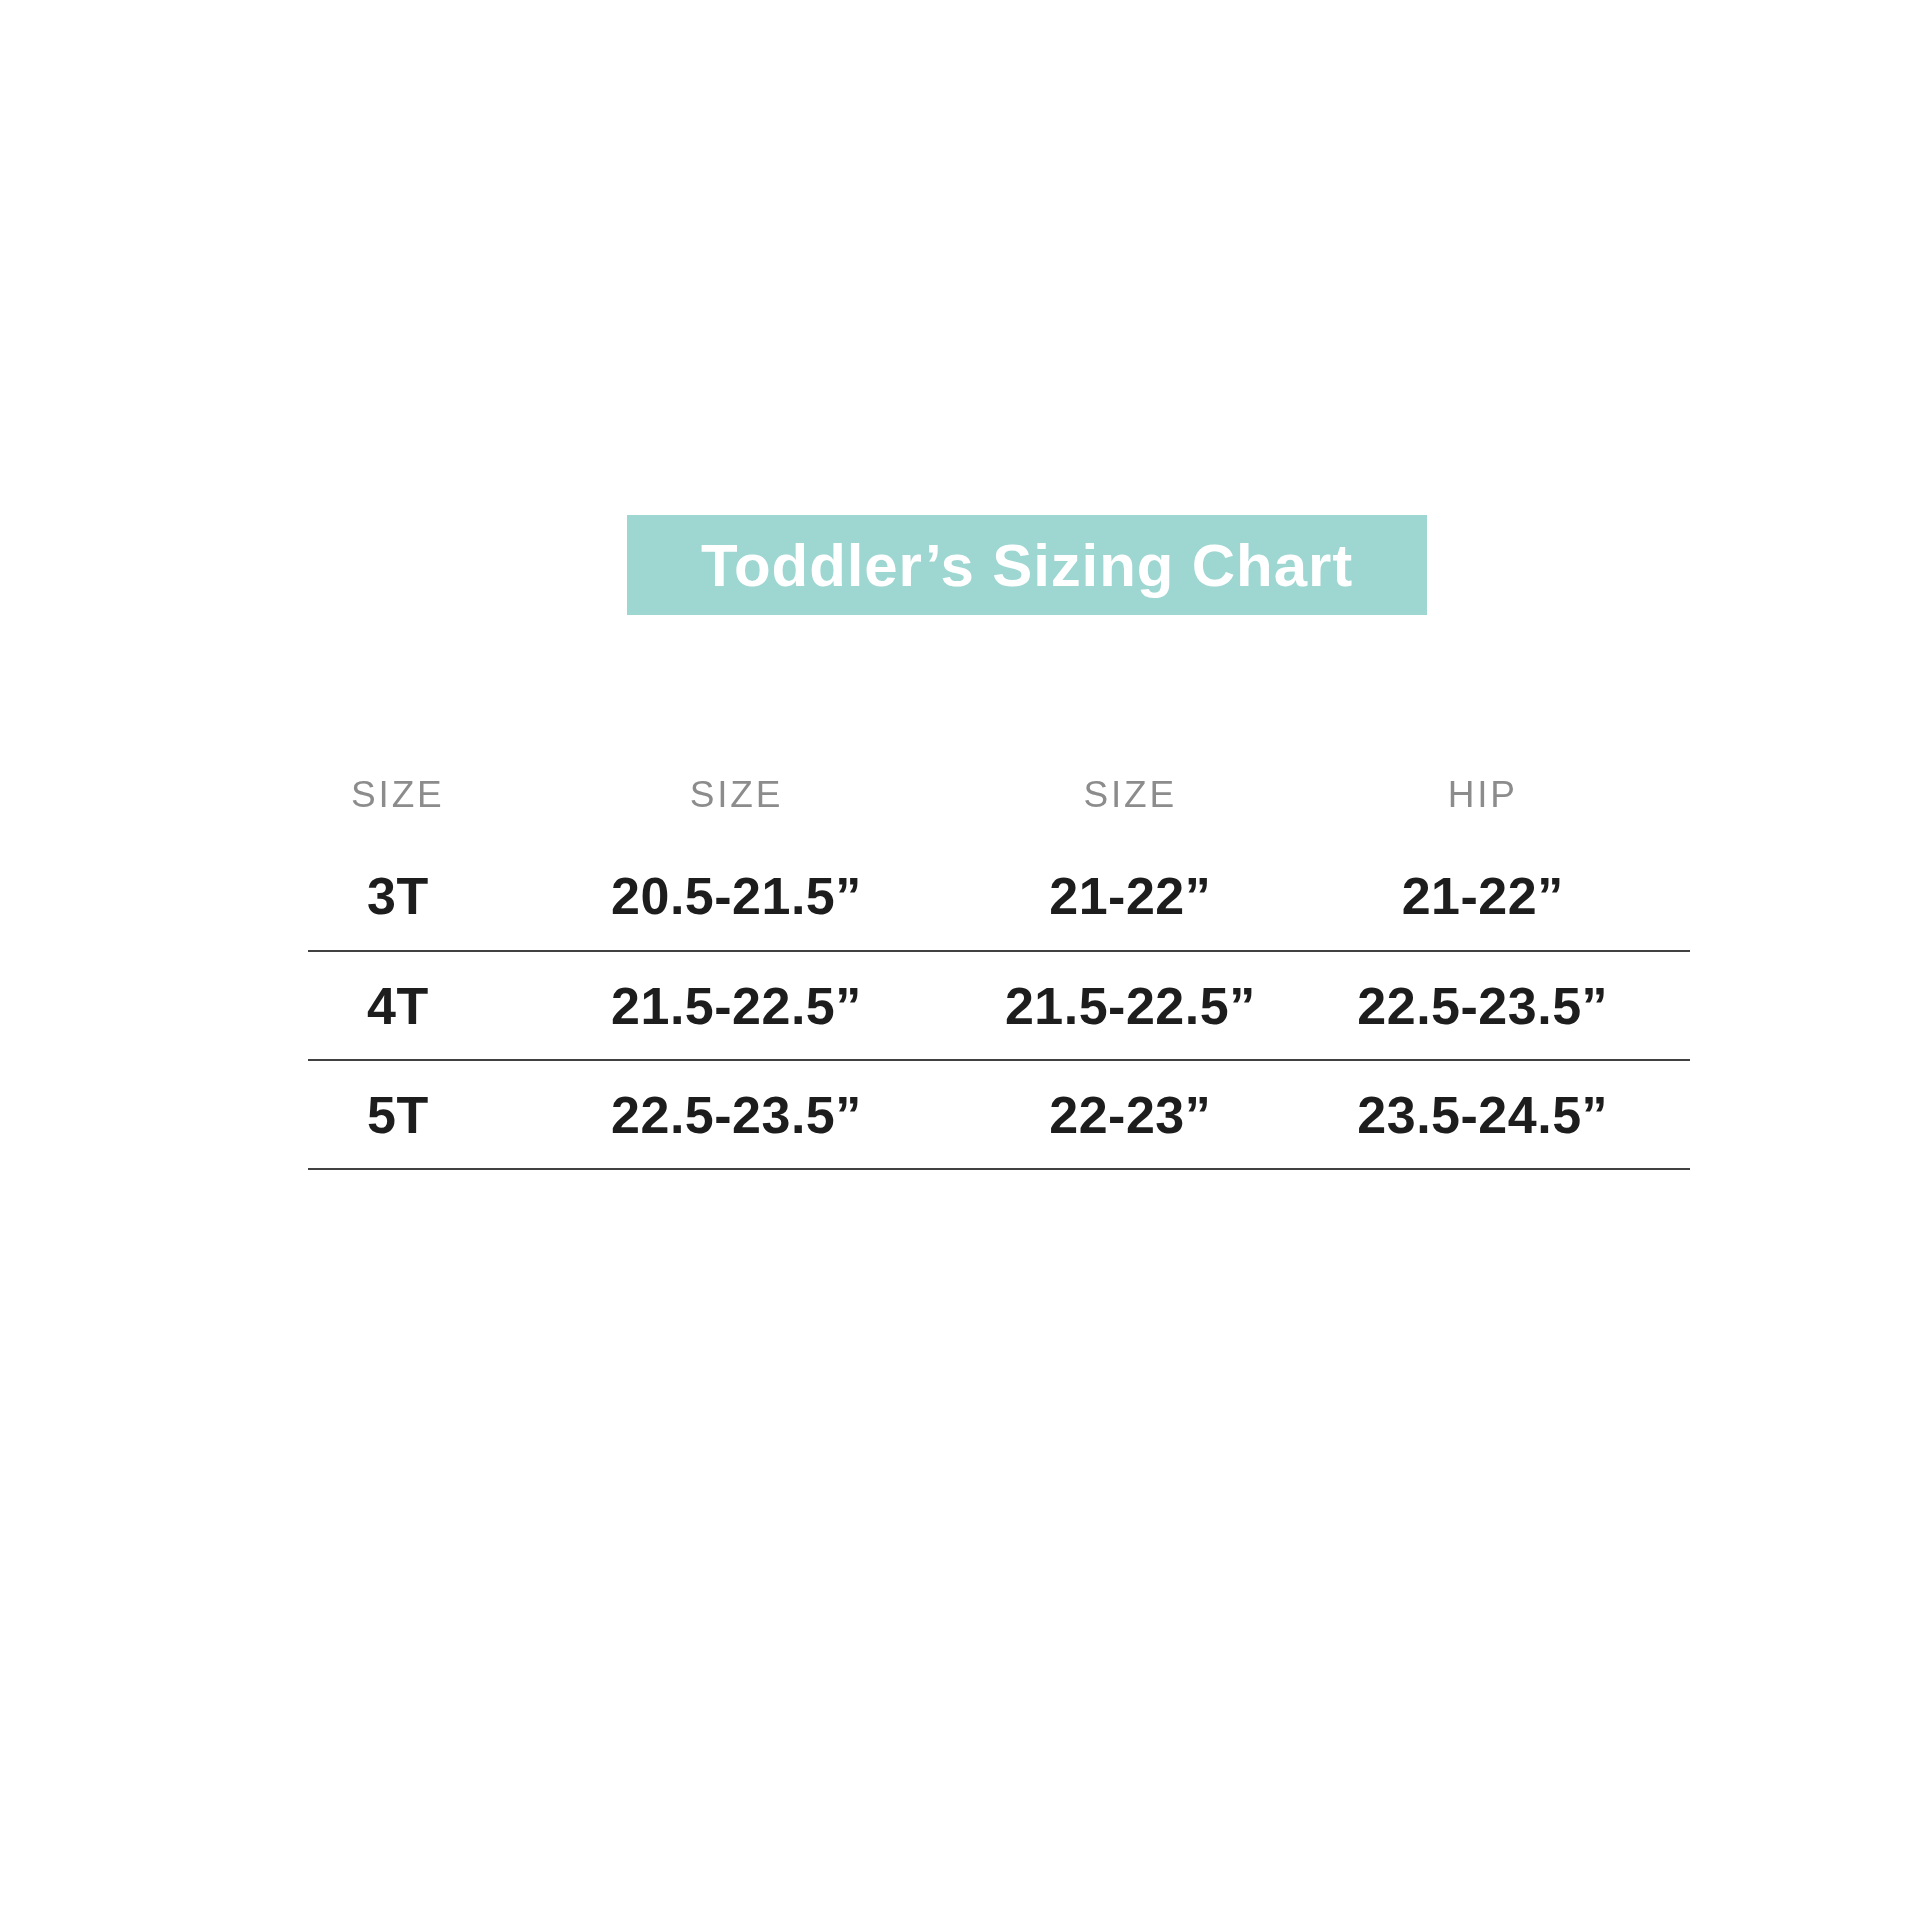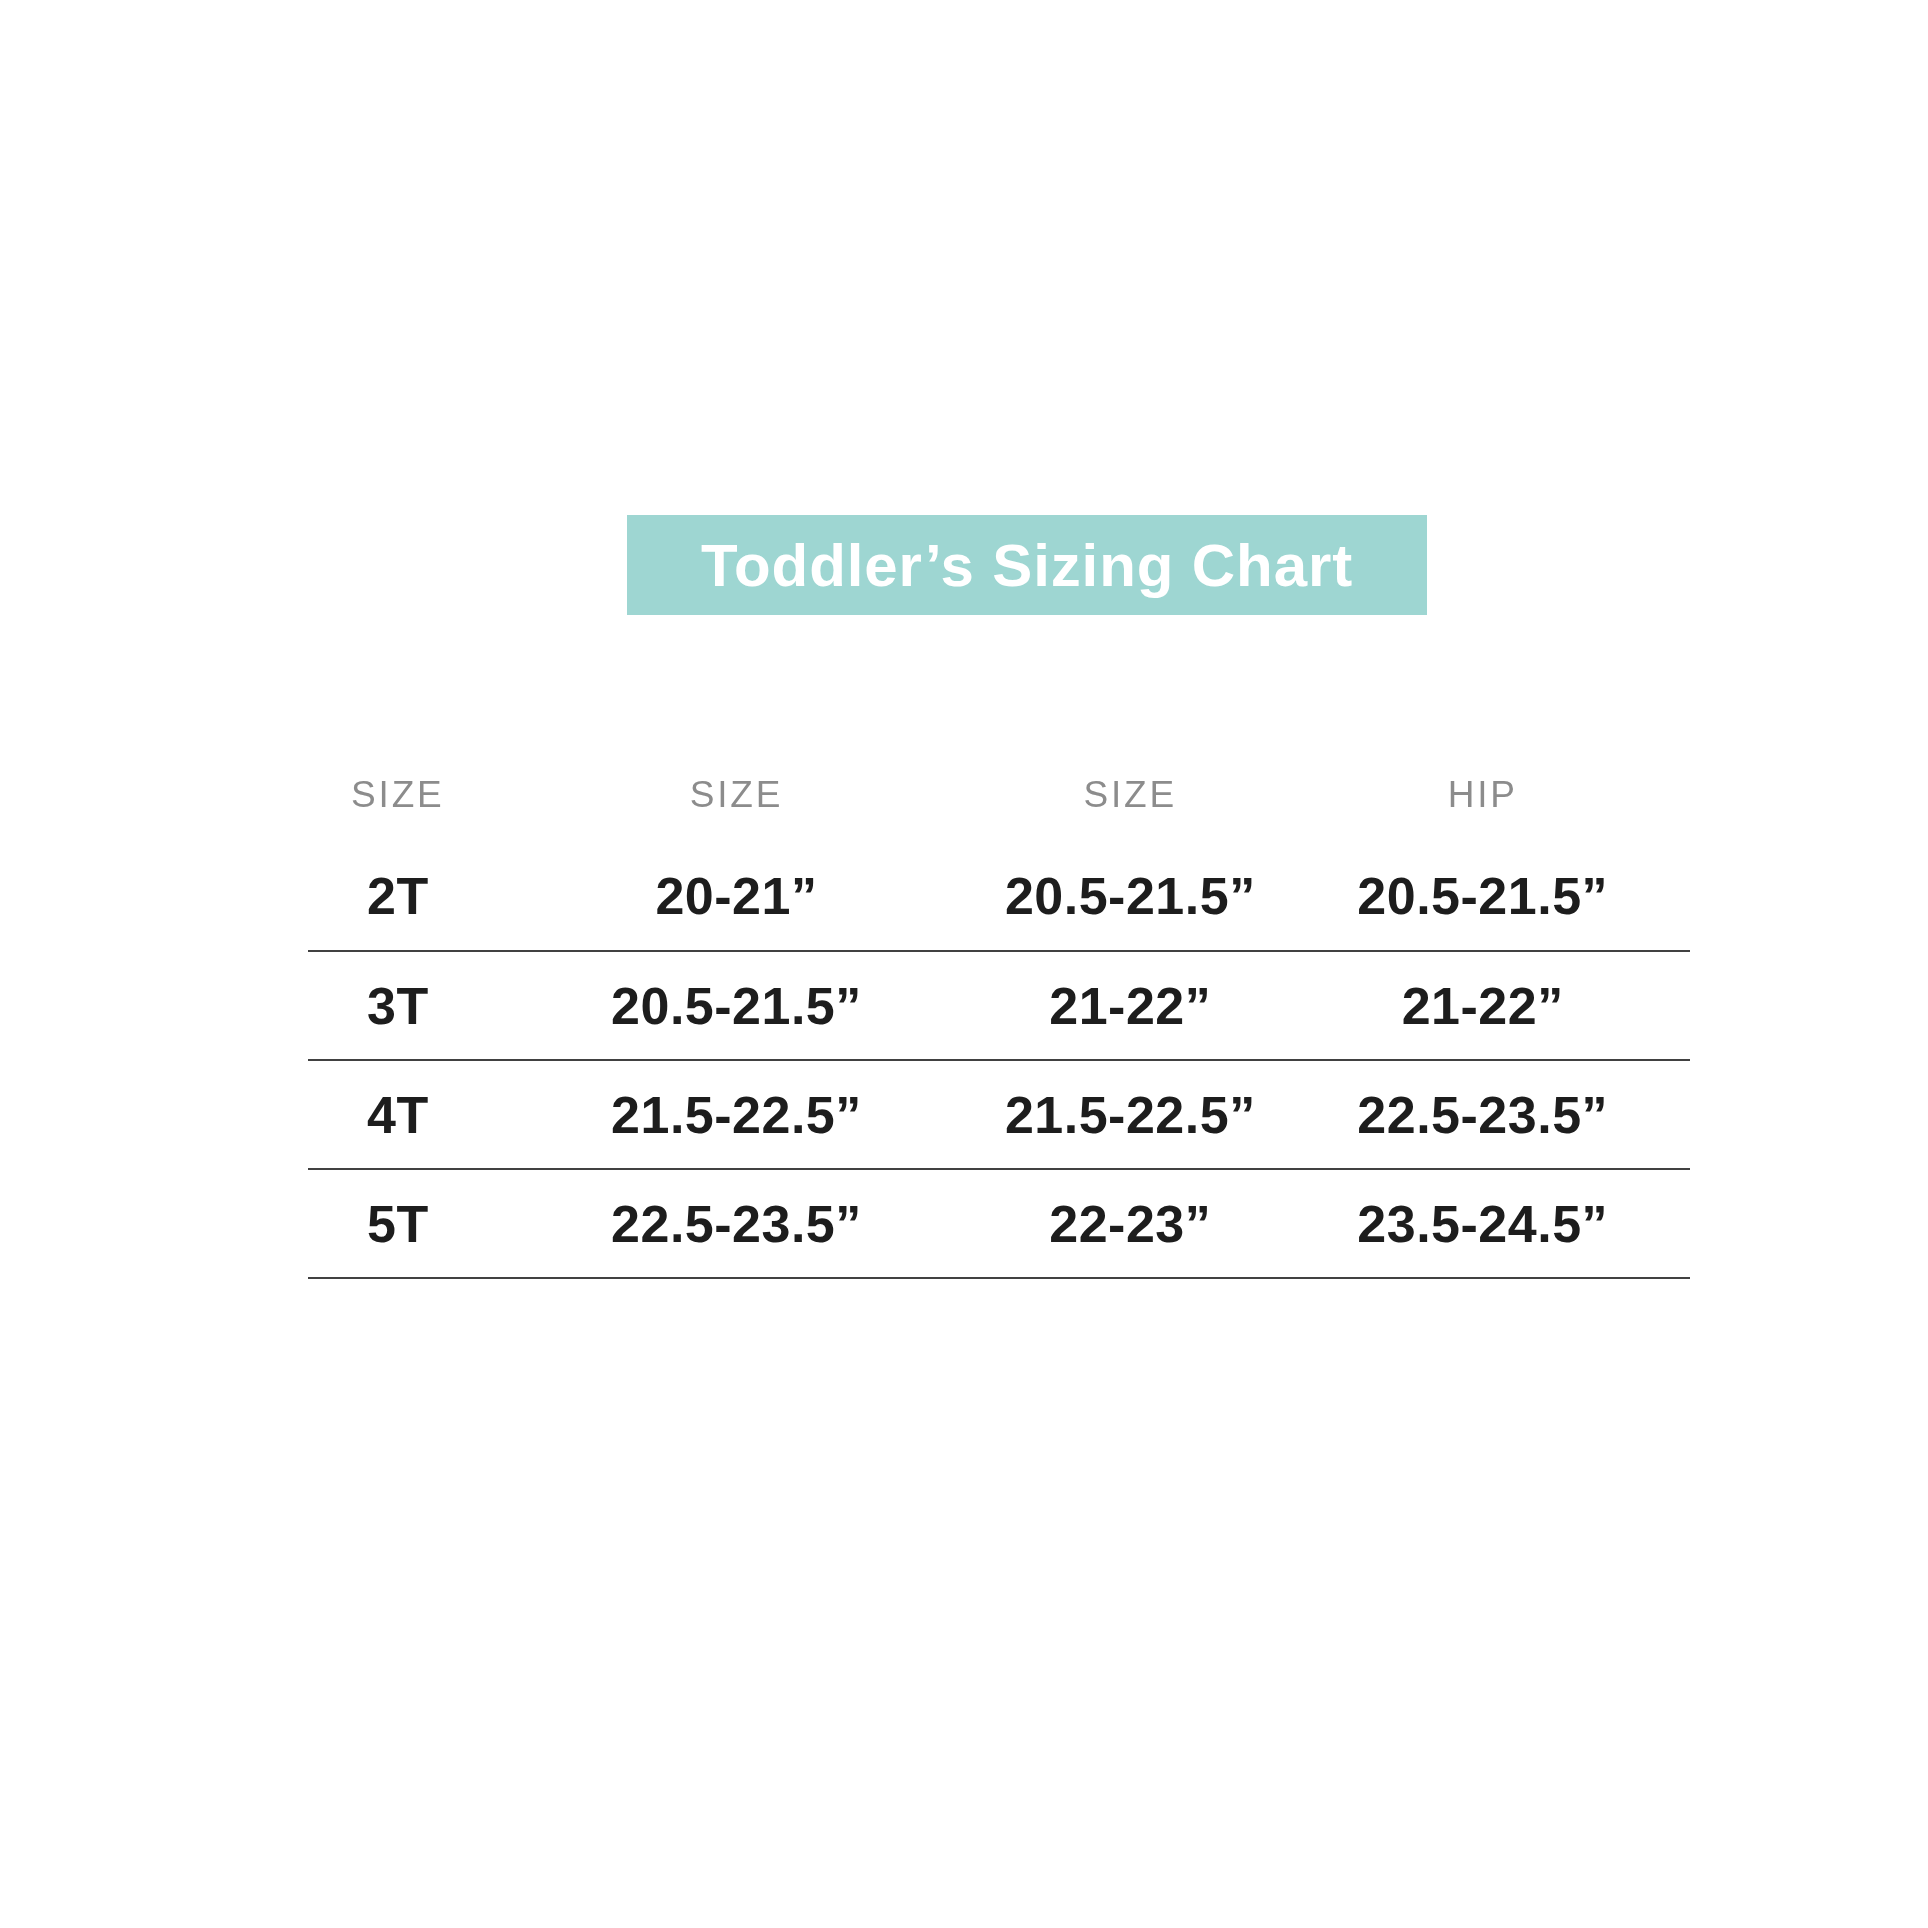--- a/index.html
+++ b/index.html
@@ -70,26 +70,20 @@
     <thead>
       <tr>
         <th>SIZE</th>
         <th>SIZE</th>
         <th>SIZE</th>
         <th>HIP</th>
       </tr>
     </thead>
     <tbody>
       <tr>
-        <td>2T</td>
-        <td>20-21”</td>
-        <td>20.5-21.5”</td>
-        <td>20.5-21.5”</td>
-      </tr>
-      <tr>
         <td>3T</td>
         <td>20.5-21.5”</td>
         <td>21-22”</td>
         <td>21-22”</td>
       </tr>
       <tr>
         <td>4T</td>
         <td>21.5-22.5”</td>
         <td>21.5-22.5”</td>
         <td>22.5-23.5”</td>

